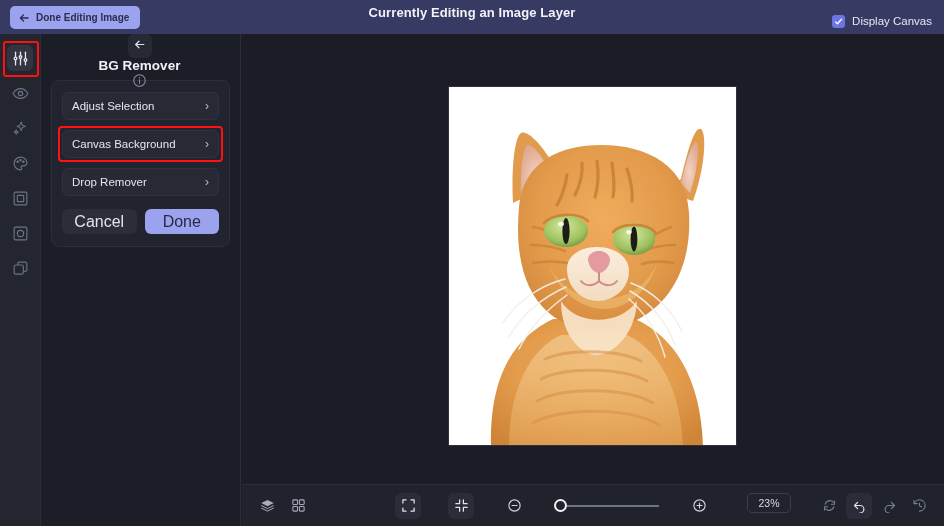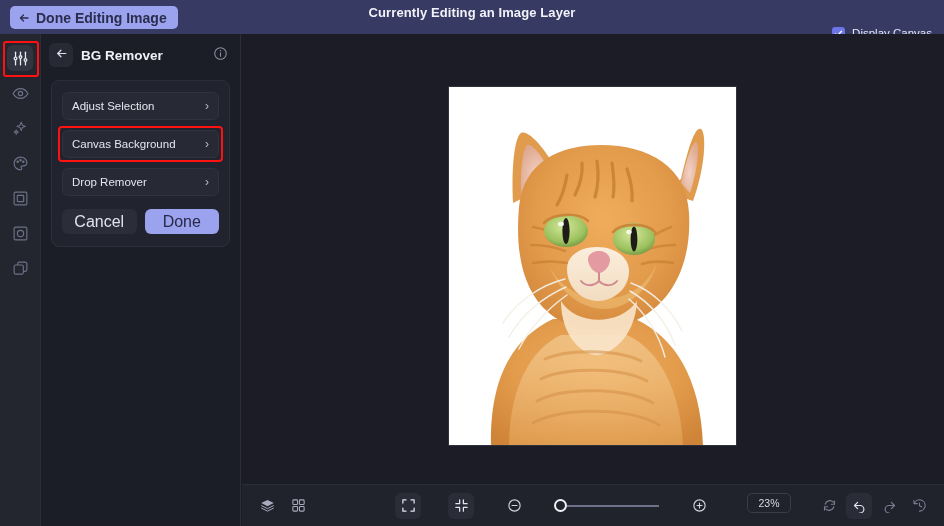--- a/index.html
+++ b/index.html
@@ -17,33 +17,33 @@
     position: absolute; left: 0; top: 0; width: 944px; height: 34px;
     background: #373a63;
     display: flex; align-items: center;
   }
   .done-btn {
     position: absolute; left: 10px; top: 6px; height: 23px;
     background: #9ba2ee; color: #2b2d4d;
     border: none; border-radius: 5px;
     display: flex; align-items: center; gap: 6px;
     padding: 0 11px 0 8px;
-    font-size: 14px; font-weight: bold;
+    font-size: 10px; font-weight: bold;
     font-family: "Liberation Sans", sans-serif;
     cursor: pointer; white-space: nowrap;
   }
   .done-btn svg { display:block; }
   .topbar-title {
     position: absolute; left: 0; top: 0; width: 944px; height: 24px;
     display: flex; align-items: center; justify-content: center;
     color: #f2f2fa; font-size: 13px; font-weight: bold;
     letter-spacing: .1px; pointer-events: none;
   }
   .display-canvas {
-    position: absolute; right: 12px; top: 16px; height: 34px;
+    position: absolute; right: 12px; top: 4px; height: 34px;
     display: flex; align-items: center; gap: 7px;
     color: #e6e7f4; font-size: 11.5px; cursor: pointer;
   }
   .chk {
     width: 13px; height: 13px; border-radius: 3px;
     background: #6c74e8; display: flex; align-items: center; justify-content: center;
   }
   .chk svg { display:block; }
 
   
@@ -67,21 +67,21 @@
     pointer-events: none;
   }
 
   
   .panel {
     position: absolute; left: 41px; top: 34px; width: 200px; height: 492px;
     background: #1b1d27;
     border-right: 1px solid #2b2d38;
   }
   .panel-head {
-    height: 42px; display: flex; align-items: center; padding: 0 10px 0 8px; gap: 8px;
+    height: 42px; display: flex; align-items: center; padding: 0 10px 0 8px;  flex-direction: column;
   }
   .back-btn {
     width: 24px; height: 24px; border-radius: 6px; background: #272935;
     display: flex; align-items: center; justify-content: center; cursor: pointer; flex: 0 0 auto;
   }
   .panel-title { color: #f0f0f7; font-size: 13.5px; font-weight: bold; flex: 1 1 auto; }
   .info-btn { width: 20px; height: 20px; display:flex; align-items:center; justify-content:center; cursor:pointer; }
 
   .card {
     margin: 4px 10px 7px 10px;

